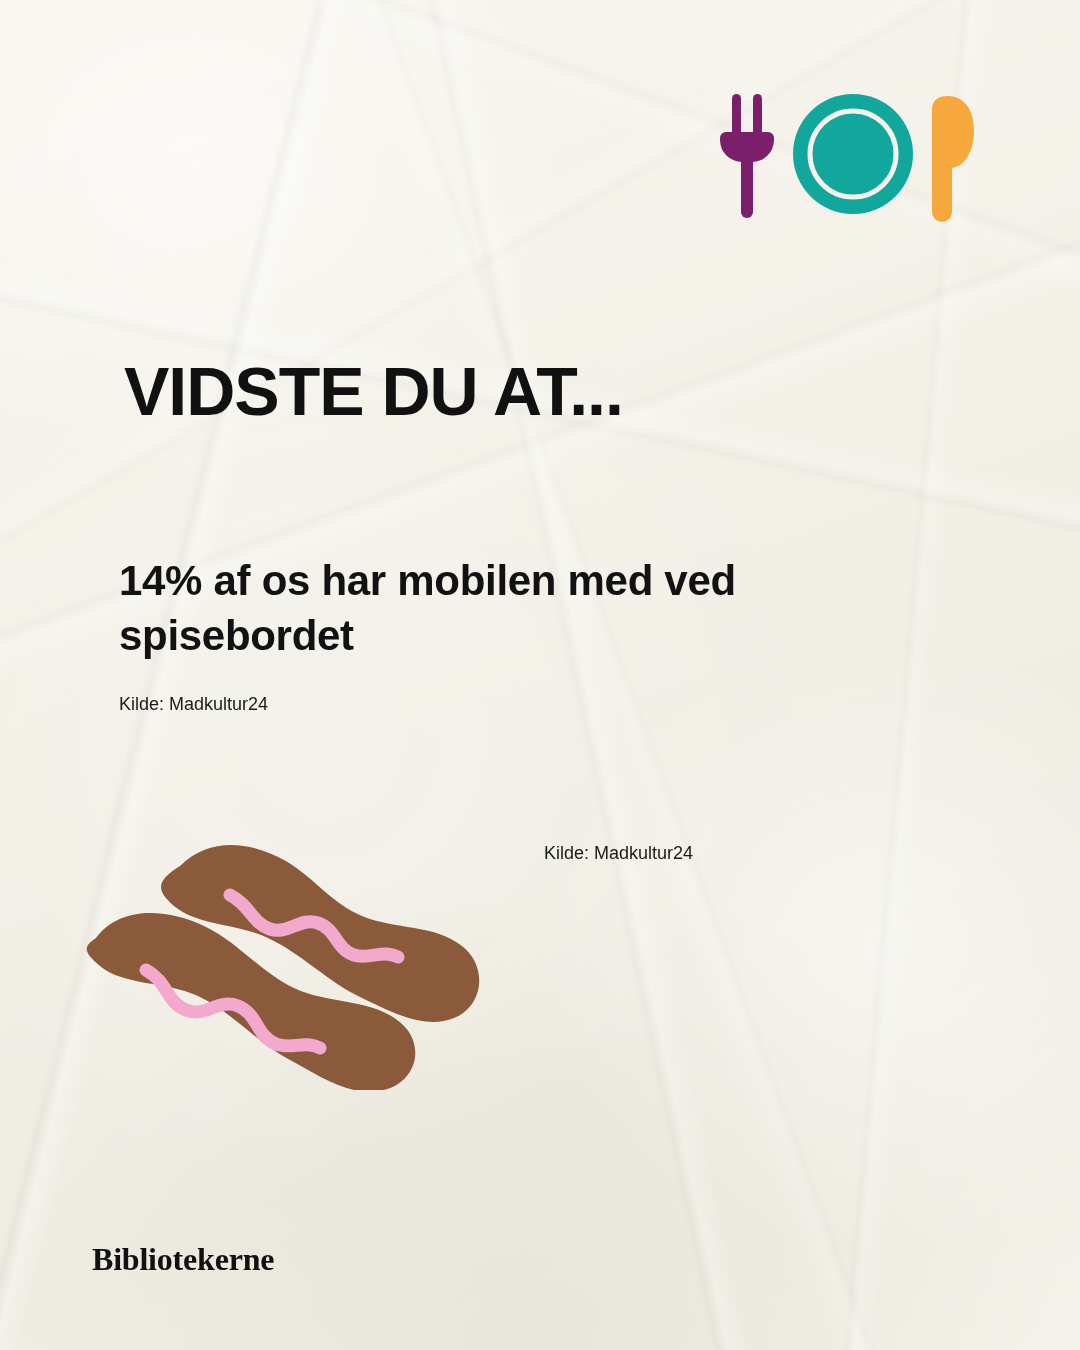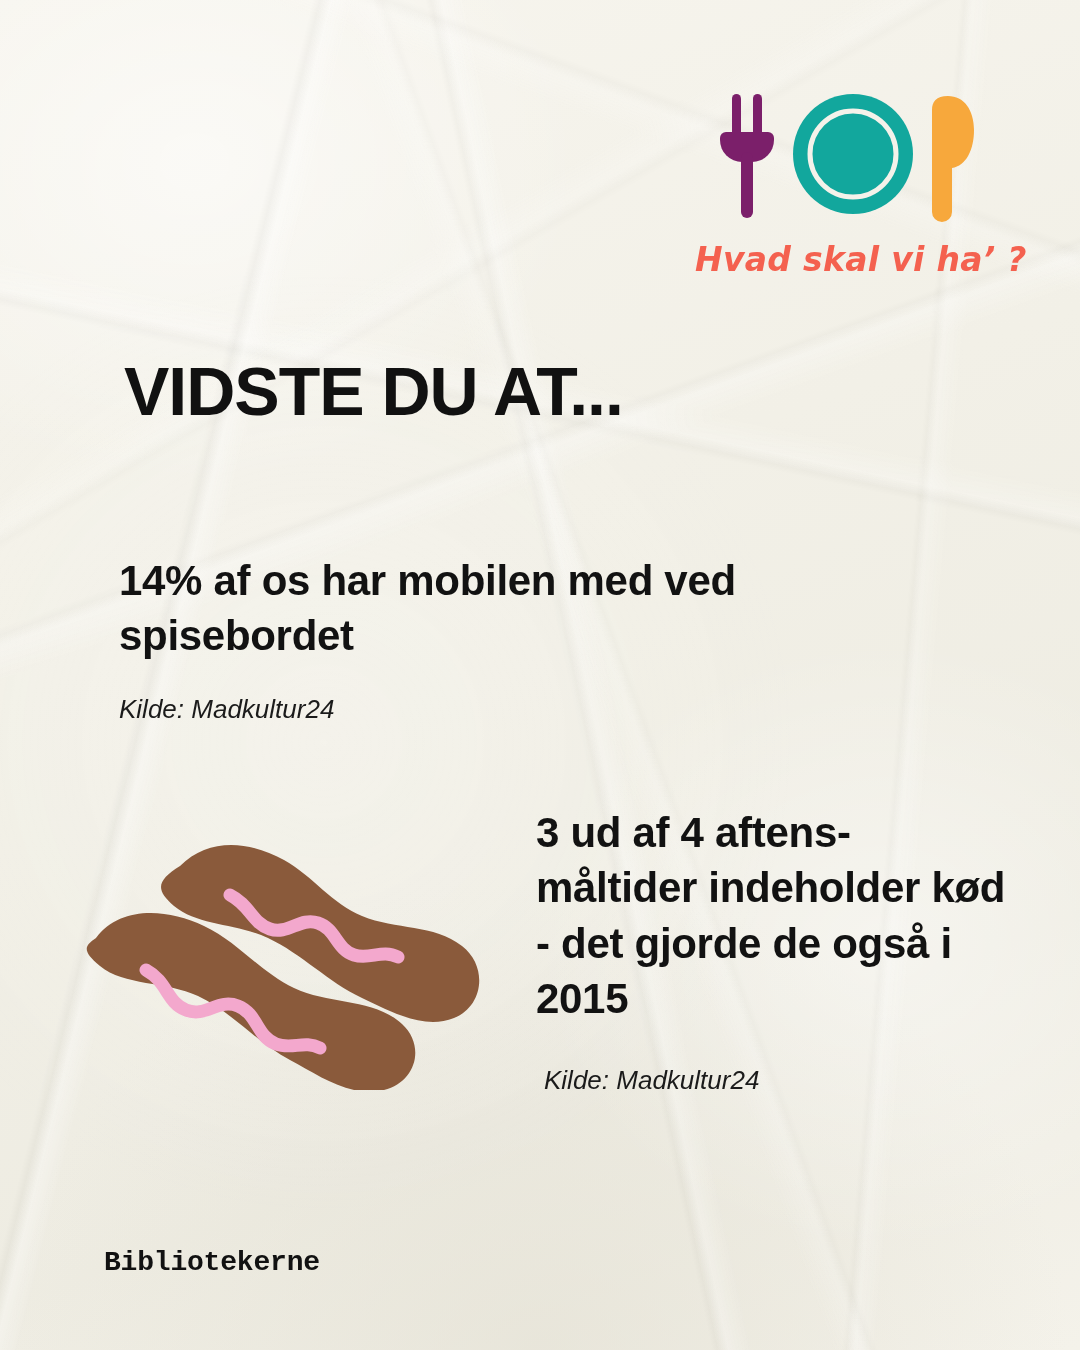--- a/index.html
+++ b/index.html
@@ -104,47 +104,46 @@
   }
   .fact-text {
     font-size: 42px;
     line-height: 1.32;
     font-weight: 700;
     color: #121212;
     letter-spacing: -0.3px;
   }
   .fact-source {
     margin-top: 30px;
-    font-size: 26px;
-    font-style: italic;
+    font-size: 18px;
     color: #1b1b1b;
     font-family: "Liberation Sans", sans-serif;
   }
   .fact-2 .fact-source {
     margin-top: 38px;
     margin-left: 8px;
   }
 
   
   .bacon {
     position: absolute;
     left: 62px;
     top: 790px;
     width: 470px;
     height: 300px;
   }
 
   
   .footer-logo {
     position: absolute;
-    left: 104px;
+    left: 92px;
     bottom: 72px;
-    font-family: Liberation Mono, monospace;
-    font-weight: 700;
-    font-size: 28px;
+    font-family: Liberation Serif, serif;
+    font-weight: 700;
+    font-size: 32px;
     letter-spacing: -0.2px;
     color: #111111;
   }
 </style>
 </head>
 <body>
 
 <div class="poster">
 
   <div class="creases"></div>
@@ -164,21 +163,20 @@
         <g>
           <circle cx="133" cy="62" r="60" fill="#12a79d"></circle>
           <circle cx="133" cy="62" r="43" fill="none" stroke="#f4f2ea" stroke-width="5"></circle>
         </g>
 
         <g>
           <path d="M228 4 c16 0 26 14 26 34 c0 20 -8 36 -22 38 l0 44 a10 10 0 0 1 -10 10 a10 10 0 0 1 -10 -10 l0 -102 c0 -8 4 -14 16 -14 z" fill="#f7a83c"></path>
         </g>
       </svg>
     </div>
-    <div class="logo-caption">Hvad skal vi ha’ ?</div>
   </div>
 
   <div class="headline">VIDSTE DU AT...</div>
 
   <div class="fact-1">
     <div class="fact-text">14% af os har mobilen med ved spisebordet</div>
     <div class="fact-source">Kilde: Madkultur24</div>
   </div>
 
   <div class="bacon">
@@ -190,19 +188,18 @@
       </g>
 
       <g>
         <path d="M34 148 c24 -32 70 -30 108 -12 c34 16 56 46 90 62 c36 17 80 10 108 36 c24 22 14 58 -18 66 c-34 8 -64 -14 -94 -30 c-34 -18 -58 -48 -92 -64 c-32 -15 -74 -10 -98 -30 c-18 -15 -16 -20 -4 -28 z" fill="#8a5a3b"></path>
         <path d="M84 180 c22 12 20 32 40 40 c20 8 32 -12 52 -4 c20 8 18 30 38 38 c16 6 28 -4 44 4" fill="none" stroke="#f3a8cd" stroke-width="13" stroke-linecap="round"></path>
       </g>
     </svg>
   </div>
 
   <div class="fact-2">
-    <div class="fact-text">3 ud af 4 aftens- måltider indeholder kød - det gjorde de også i 2015</div>
     <div class="fact-source">Kilde: Madkultur24</div>
   </div>
 
   <div class="footer-logo">Bibliotekerne</div>
 
 </div>
 
 </body></html>

